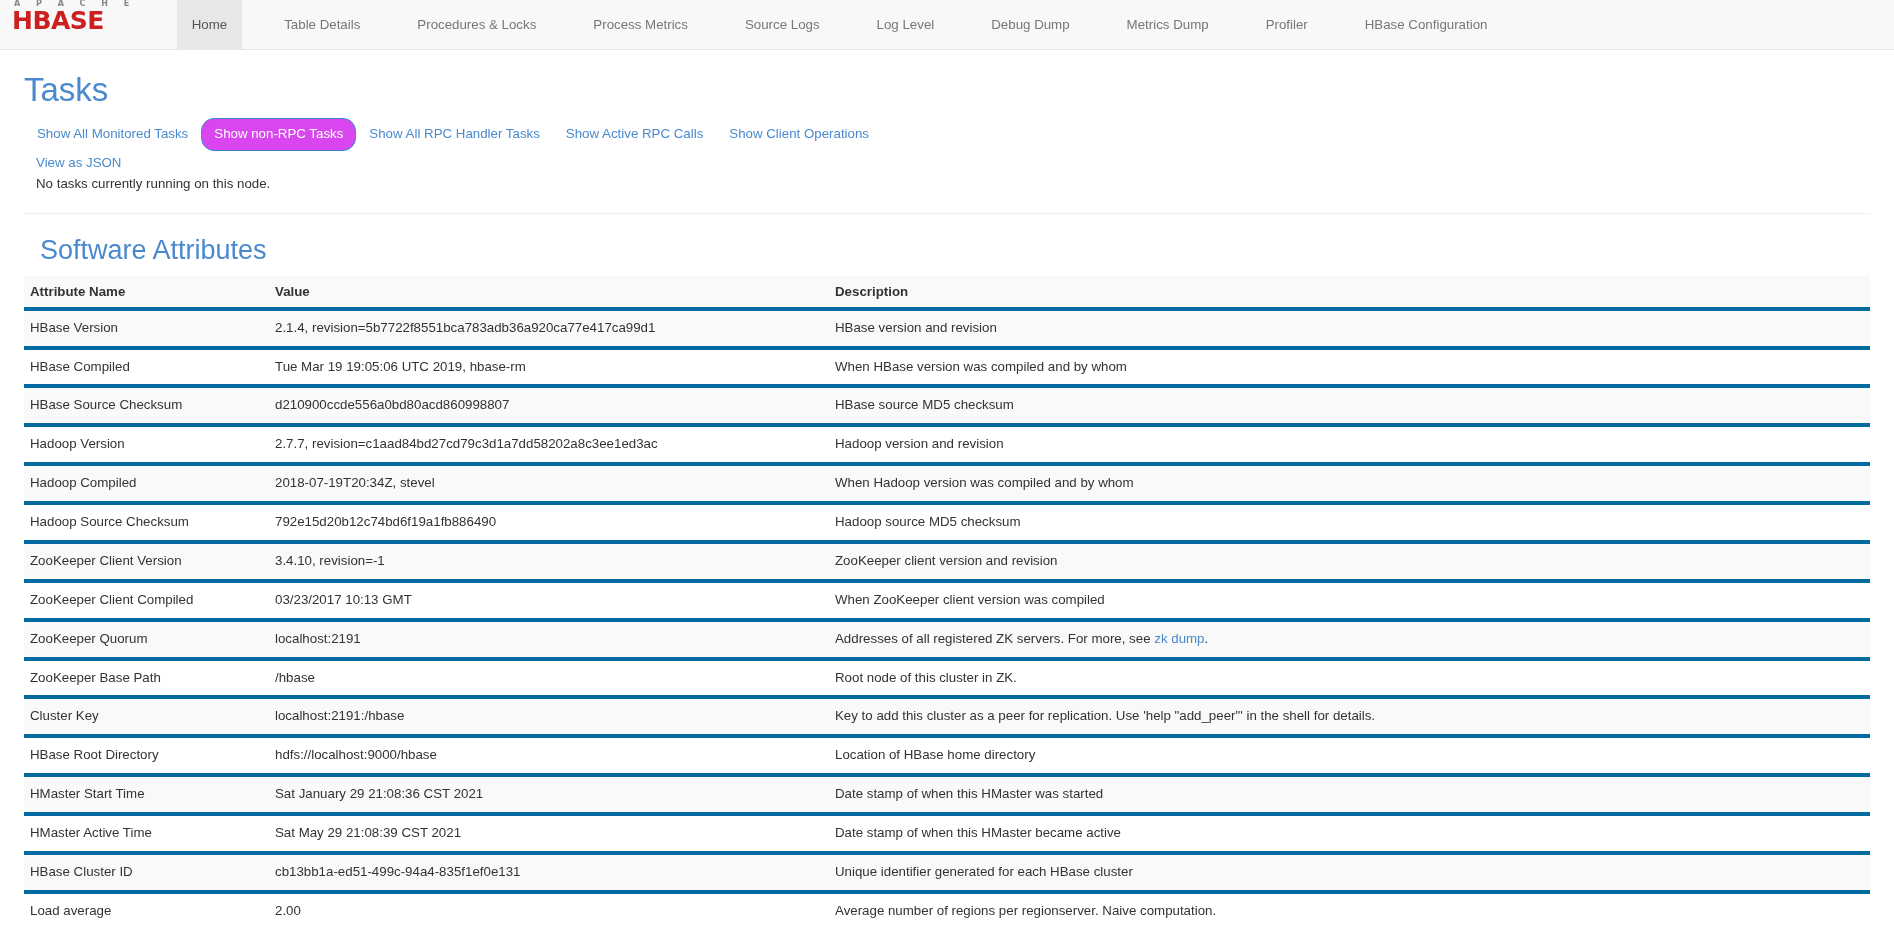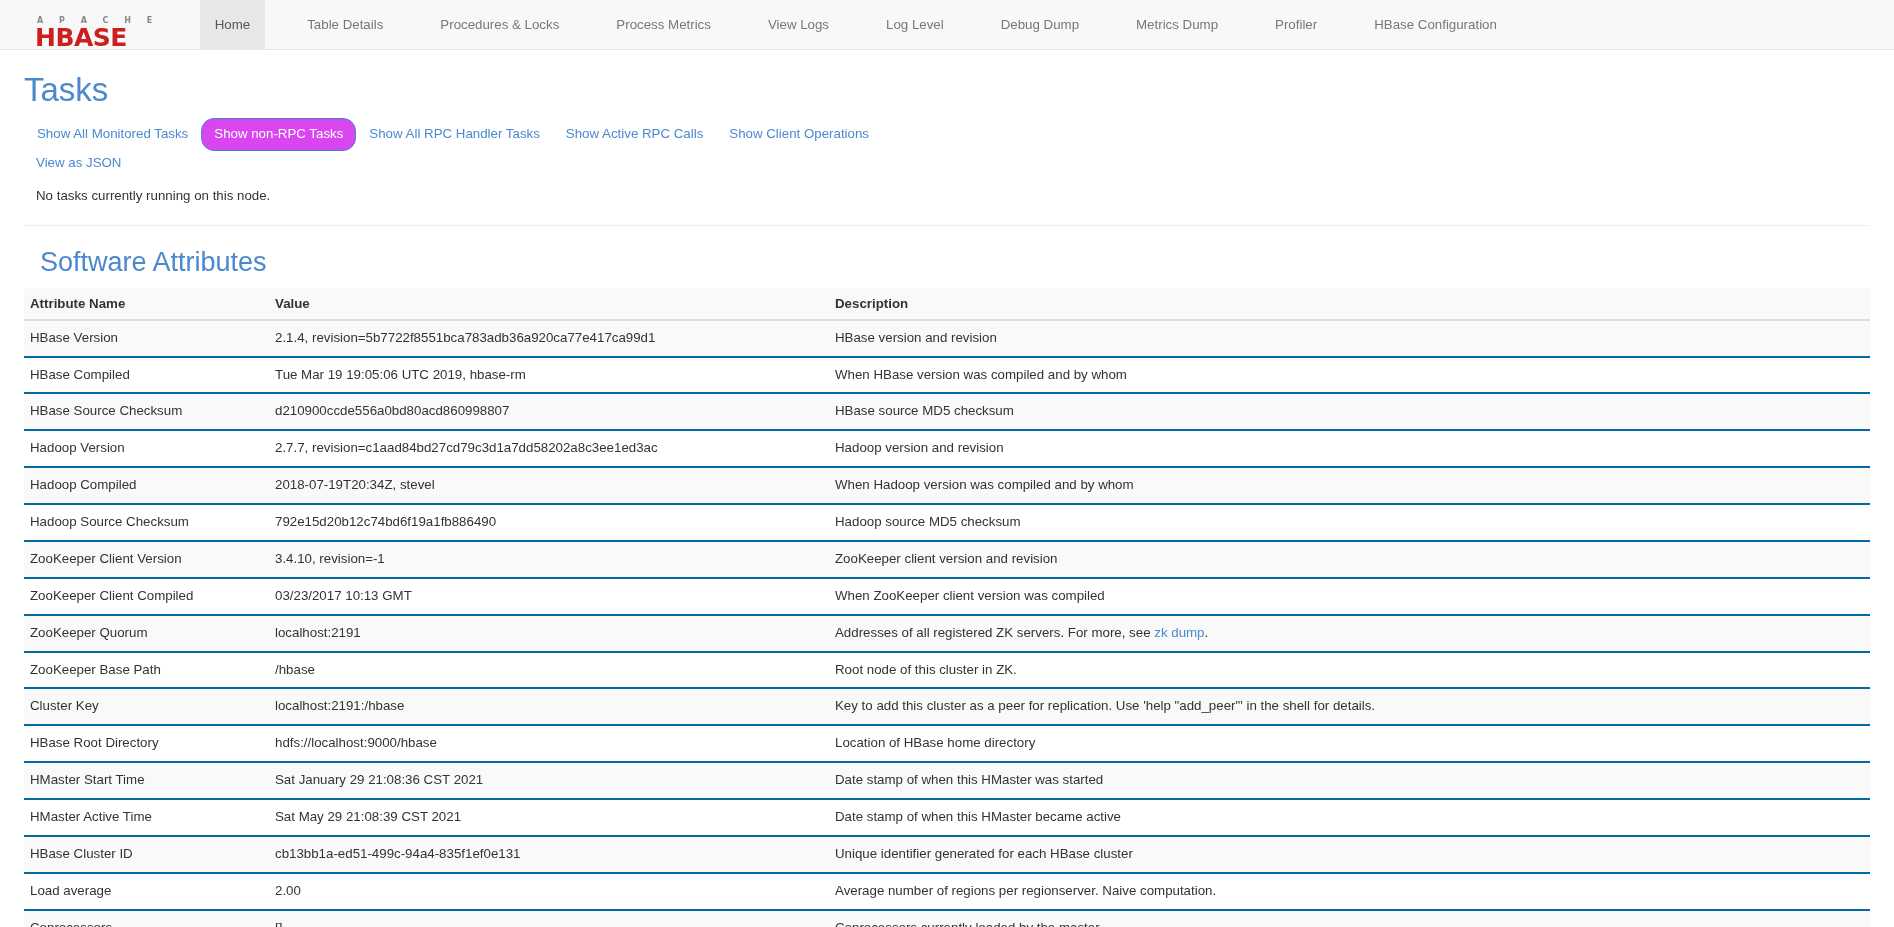--- a/index.html
+++ b/index.html
@@ -18,25 +18,24 @@
   .navbar {
     height: 50px;
     background: #f8f8f8;
     border-bottom: 1px solid #e7e7e7;
     display: flex;
     align-items: stretch;
     position: relative;
   }
   .brand {
     display: flex;
-    align-items: flex-end;
+    align-items: flex-start;
     padding: 0 14px 0 12px;
     height: 100%;
     text-decoration: none;
-    margin-left: 23px;
   }
   .logo-wrap {
     display: flex;
     flex-direction: column;
     justify-content: center;
     line-height: 1;
   }
   .logo-apache {
     font-family: "DejaVu Sans", sans-serif;
     font-size: 8px;
@@ -135,21 +134,21 @@
     font-size: 13.3px;
     color: #4a89cd;
     text-decoration: none;
     margin: 0 0 0 12px;
     cursor: pointer;
   }
 
   .no-tasks {
     font-size: 13.3px;
     color: #333333;
-    margin: 16px 0 0 12px;
+    margin: 4px 0 0 12px;
     line-height: 1.42;
   }
 
   hr.divider {
     border: 0;
     border-top: 1px solid #eeeeee;
     margin: 19px 0 0 0;
   }
 
   
@@ -162,21 +161,21 @@
   table.attrs th {
     text-align: left;
     font-weight: bold;
     color: #333333;
     padding: 8px 8px 8px 6px;
     border-bottom: 2px solid #dddddd;
     background: #f9f9f9;
   }
   table.attrs td {
     padding: 8px 8px 8px 6px;
-    border-top: 2px solid #0369a1;
+    border-top: 4px solid #0369a1;
     color: #333333;
     vertical-align: top;
     line-height: 1.42;
   }
   table.attrs tbody tr:nth-child(odd) { background: #f9f9f9; }
   table.attrs tbody tr:nth-child(even) { background: #ffffff; }
   .col-name { width: 245px; }
   .col-value { width: 560px; }
   .col-desc { width: auto; }
   .inline-link {
@@ -219,21 +218,21 @@
         <li>
           <a href="#">Table Details</a>
         </li>
         <li>
           <a href="#">Procedures &amp; Locks</a>
         </li>
         <li>
           <a href="#">Process Metrics</a>
         </li>
         <li>
-          <a href="#">View Logs</a>
+          <a href="#">Source Logs</a>
         </li>
         <li>
           <a href="#">Log Level</a>
         </li>
         <li>
           <a href="#">Debug Dump</a>
         </li>
         <li>
           <a href="#">Metrics Dump</a>
         </li>

